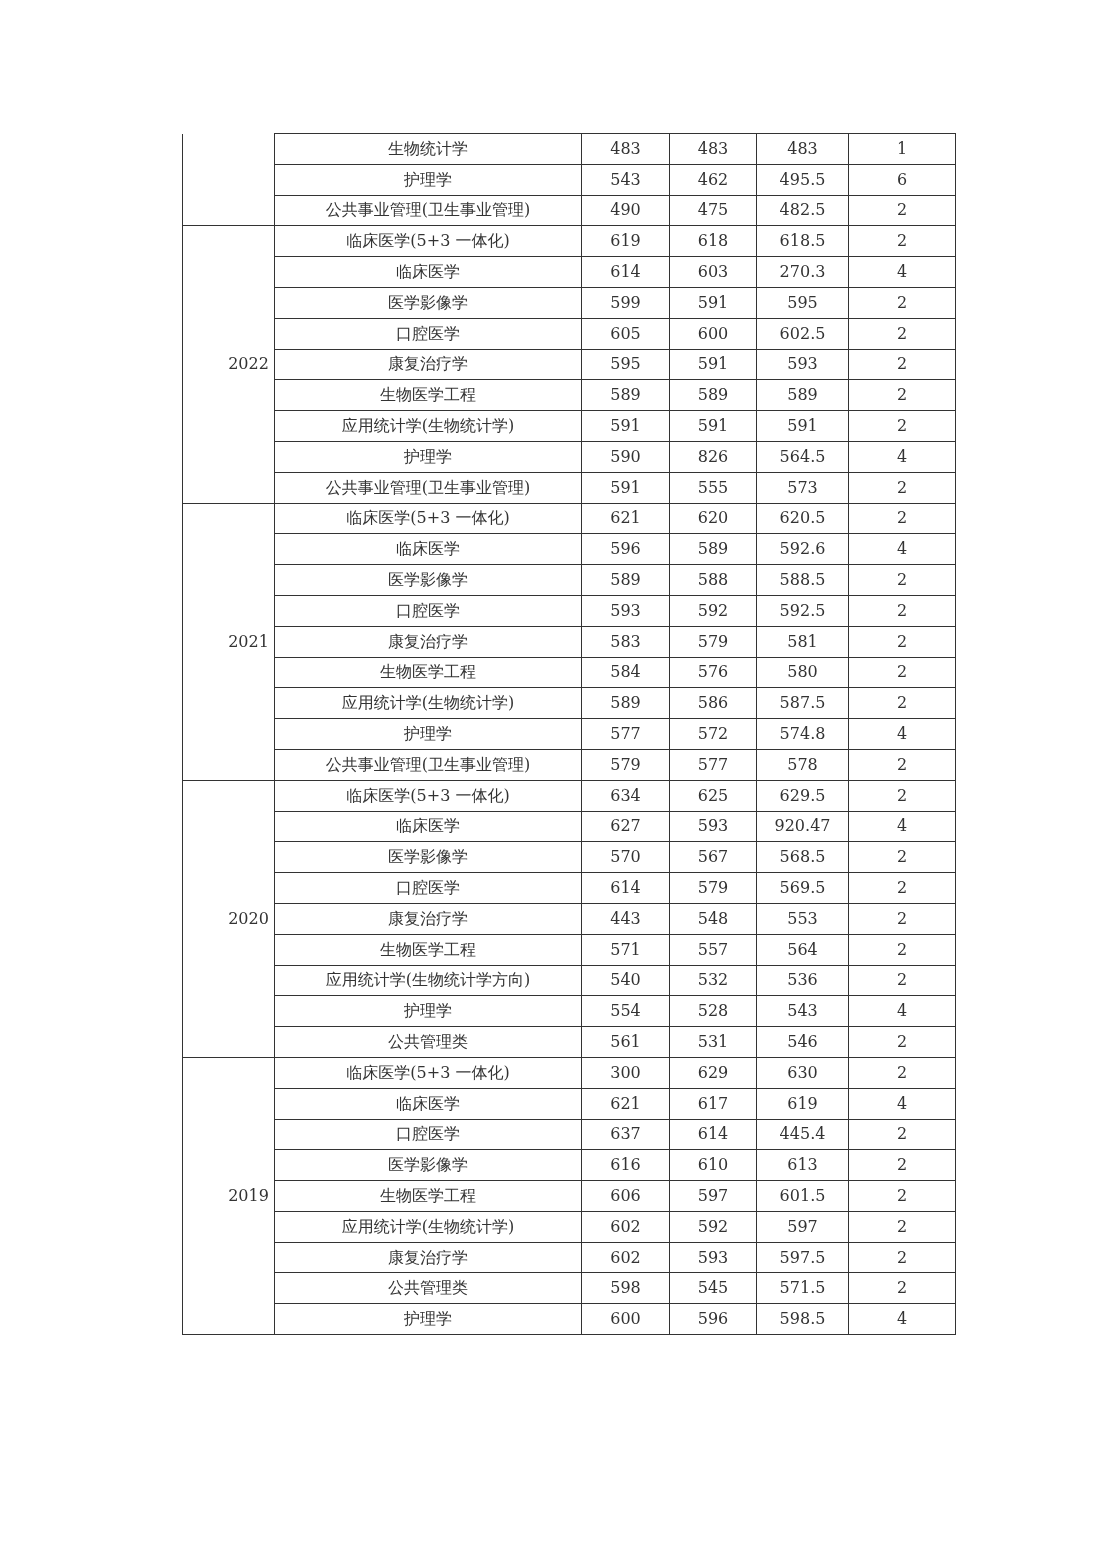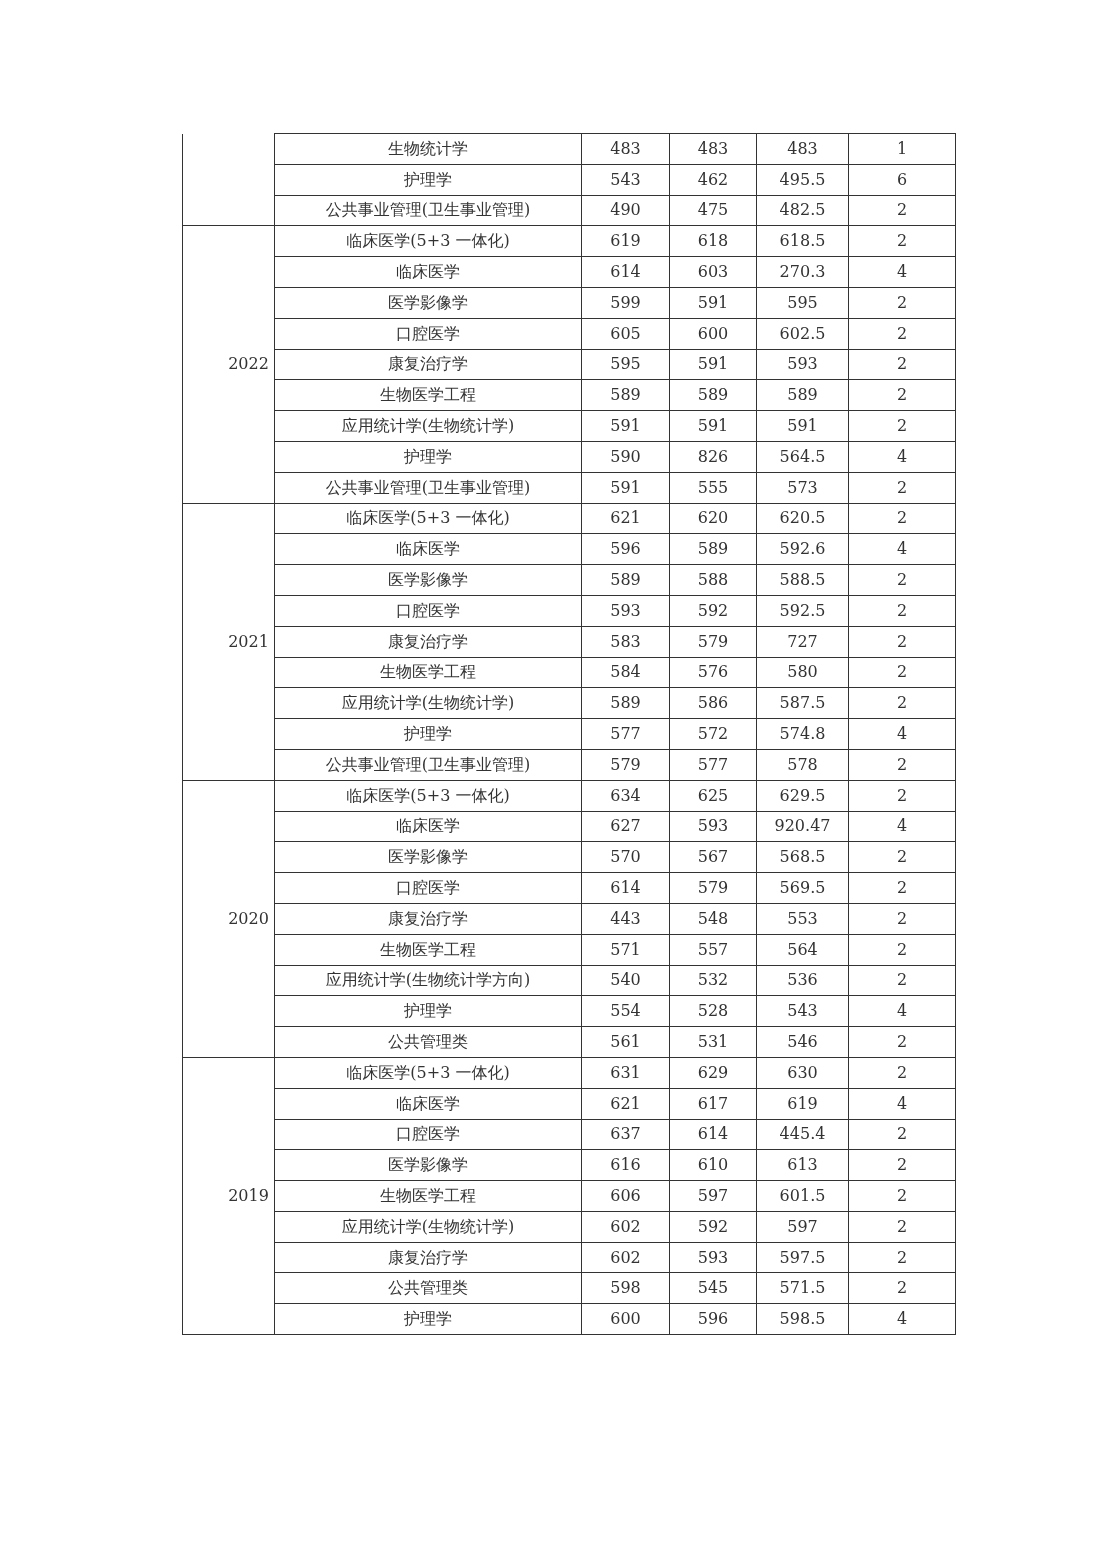--- a/index.html
+++ b/index.html
@@ -150,21 +150,21 @@
         <td>口腔医学</td>
         <td>593</td>
         <td>592</td>
         <td>592.5</td>
         <td>2</td>
       </tr>
       <tr>
         <td>康复治疗学</td>
         <td>583</td>
         <td>579</td>
-        <td>727</td>
+        <td>581</td>
         <td>2</td>
       </tr>
       <tr>
         <td>生物医学工程</td>
         <td>584</td>
         <td>576</td>
         <td>580</td>
         <td>2</td>
       </tr>
       <tr>
@@ -248,21 +248,21 @@
       <tr>
         <td>公共管理类</td>
         <td>561</td>
         <td>531</td>
         <td>546</td>
         <td>2</td>
       </tr>
       <tr>
         <td class="year" rowspan="9">2019</td>
         <td>临床医学(5+3 一体化)</td>
-        <td>631</td>
+        <td>300</td>
         <td>629</td>
         <td>630</td>
         <td>2</td>
       </tr>
       <tr>
         <td>临床医学</td>
         <td>621</td>
         <td>617</td>
         <td>619</td>
         <td>4</td>

